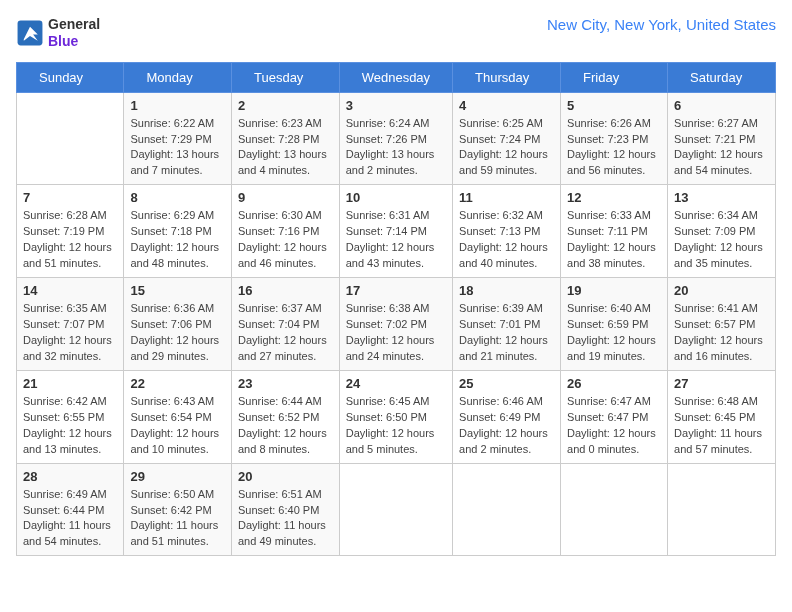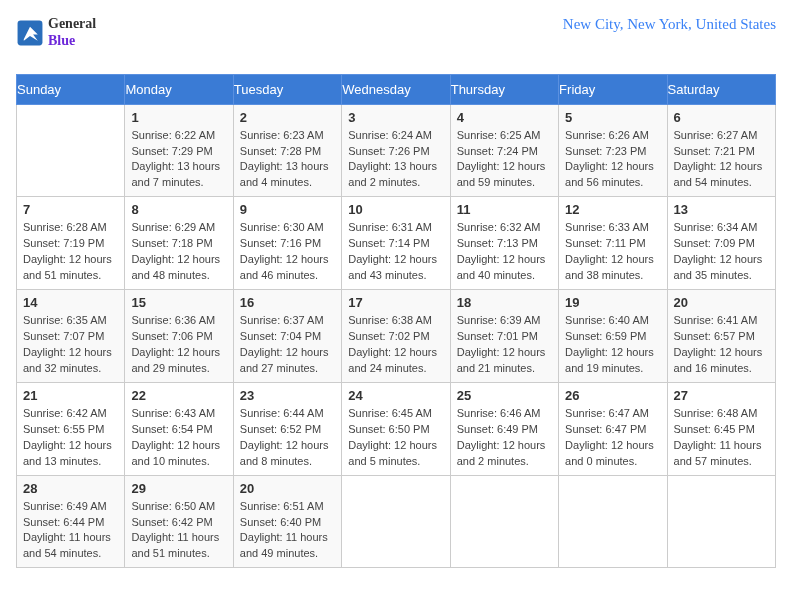--- a/index.html
+++ b/index.html
@@ -7,22 +7,21 @@
       font-family: Arial, sans-serif;
       background: #fff;
       width: 792px;
       min-height: 612px;
       padding: 16px;
     }
     .header {
       display: flex;
       justify-content: space-between;
       align-items: flex-start;
-      margin-bottom: 24px;
-      font-family: Liberation Serif, serif;
+      margin-bottom: 12px;
     }
     .logo {
       display: flex;
       align-items: center;
       gap: 4px;
     }
     .logo-text {
       font-size: 14px;
       font-weight: bold;
       color: #333;
@@ -48,21 +47,21 @@
     table {
       width: 100%;
       border-collapse: collapse;
       font-size: 11px;
     }
     thead tr {
       background-color: #3a7bd5;
       color: #fff;
     }
     thead th {
-      padding: 7px 0;
+      padding: 7px 22px;
       text-align: left;
       font-size: 13px;
       font-weight: normal;
       border: 1px solid #5a90e0;
     }
     tbody td {
       border: 1px solid #ccc;
       padding: 5px 6px;
       vertical-align: top;
       width: calc(100% / 7);

